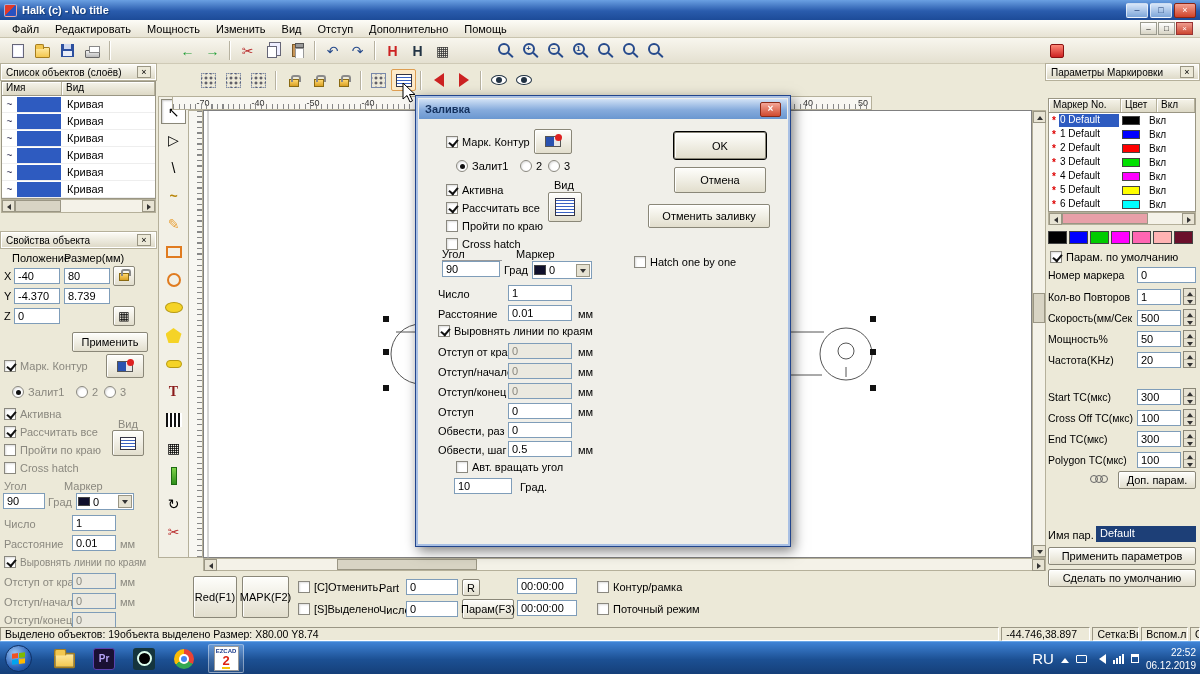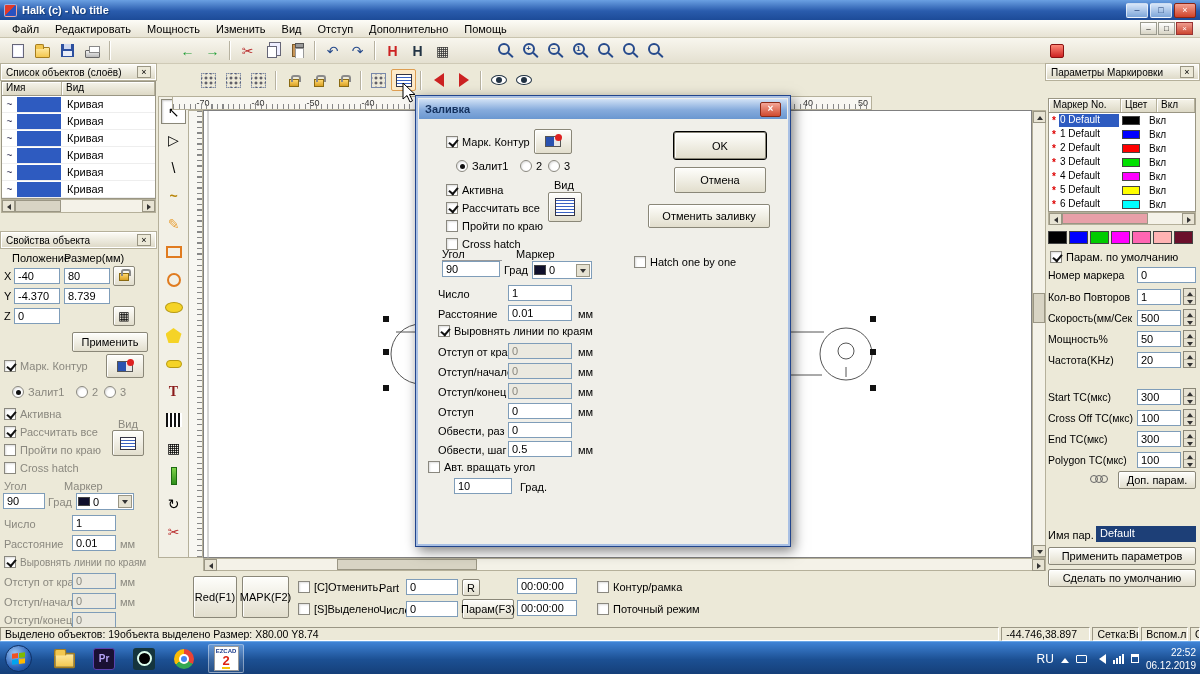--- a/index.html
+++ b/index.html
@@ -810,21 +810,21 @@
     <input class="abs fld dis" style="left: 92px; top: 287px; width: 64px;" value="0">
     <span class="abs" style="left:162px;top:290px">мм</span>
     <span class="abs" style="left:22px;top:310px">Отступ</span>
     <input class="abs fld" style="left: 92px; top: 307px; width: 64px;" value="0">
     <span class="abs" style="left:162px;top:310px">мм</span>
     <span class="abs" style="left:22px;top:329px">Обвести, раз</span>
     <input class="abs fld" style="left: 92px; top: 326px; width: 64px;" value="0">
     <span class="abs" style="left:22px;top:348px">Обвести, шаг</span>
     <input class="abs fld" style="left: 92px; top: 345px; width: 64px;" value="0.5">
     <span class="abs" style="left:162px;top:348px">мм</span>
-    <div class="abs cb" style="left:12px;top:365px">
+    <div class="abs cb" style="left:40px;top:365px">
         <span class="bx"></span>
         <span>Авт. вращать угол</span>
       </div>
     <input class="abs fld" style="left: 38px; top: 382px; width: 58px;" value="10">
     <span class="abs" style="left:104px;top:385px">Град.</span>
     <span class="abs btn def" style="left:258px;top:36px;width:92px;height:27px">OK</span>
     <span class="abs btn" style="left:258px;top:71px;width:92px;height:26px">Отмена</span>
     <span class="abs btn" style="left:232px;top:108px;width:122px;height:24px">Отменить заливку</span>
   </div>
 
@@ -861,21 +861,21 @@
     <span class="ticon" style="left:166px">
         <span class="chrome"></span>
       </span>
     <span class="ticon act" style="left:208px">
       <span class="ez">
         <span class="tt">EZCAD</span>
         <span class="nn">2</span>
       </span>
     </span>
     <span class="tray">
-      <span style="font-size:12px">RU</span>
+      <span style="font-size:15px">RU</span>
       <span class="caret"></span>
       <span class="kbdic"></span>
       <span class="volic"></span>
       <span class="netic">
           <i style="height:4px"></i>
           <i style="height:6px"></i>
           <i style="height:8px"></i>
           <i style="height:10px"></i>
         </span>
       <span class="flagic2"></span>

